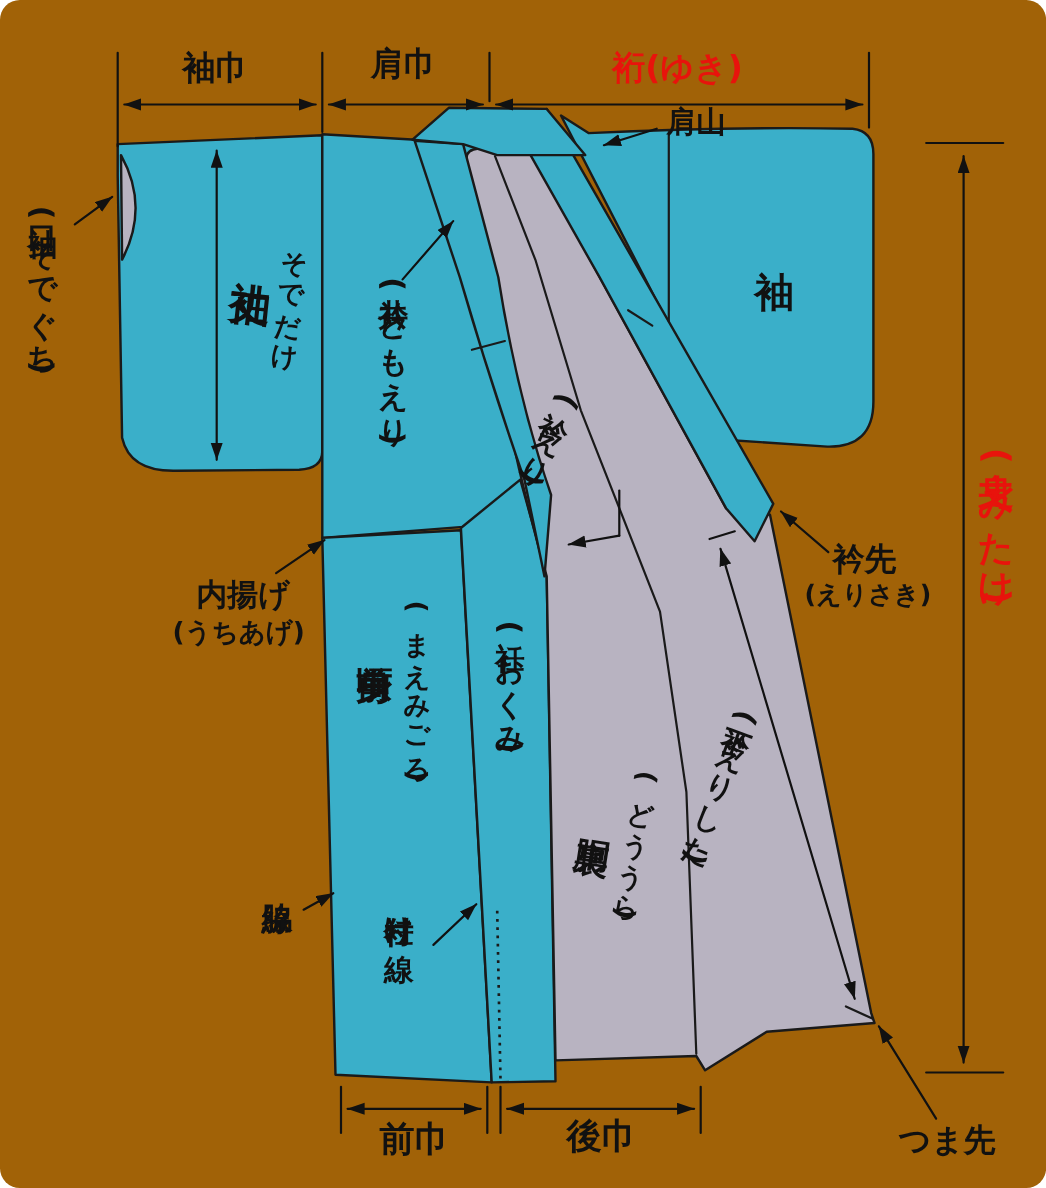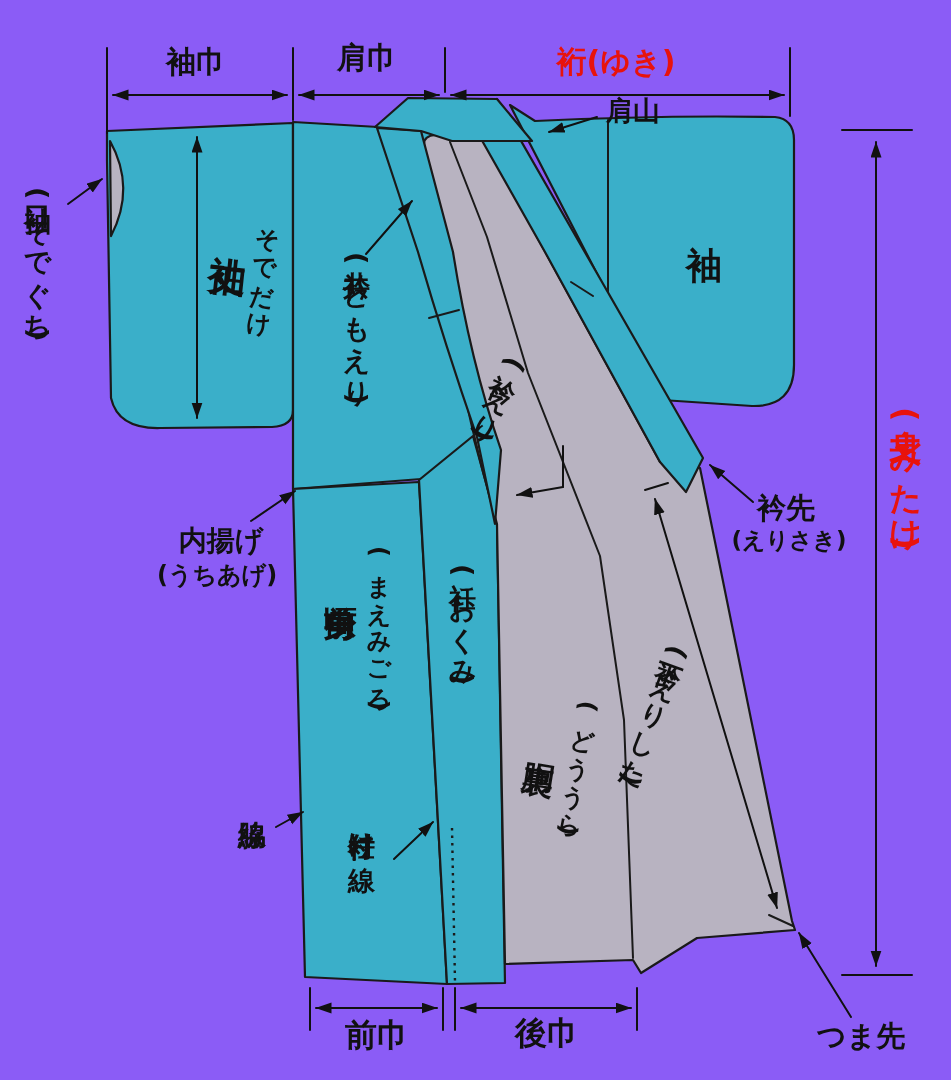--- a/index.html
+++ b/index.html
@@ -1,17 +1,17 @@
 <!DOCTYPE html>
 <html><head>
 <meta charset="utf-8">
 <style>
   html,body{margin:0;padding:0;background:#ffffff;}
-  .page{width:951px;height:1080px;position:relative;background:#8b5cf6;overflow:hidden;
-        font-family:"DejaVu Sans",sans-serif;}
+  .page{width:951px;height:1080px;position:relative;background:#a16207;overflow:hidden;
+        font-family:"DejaVu Sans",sans-serif;border-radius:18px;}
   svg{display:block;}
   
   .fabric{fill:#3AAFC9;stroke:#1a1a1a;stroke-width:2.2;stroke-linejoin:round;}
   .lining{fill:#B8B3C1;stroke:#1a1a1a;stroke-width:2.2;stroke-linejoin:round;}
   .seam{fill:none;stroke:#1a1a1a;stroke-width:2;stroke-linejoin:round;stroke-linecap:round;}
   .dotted{fill:none;stroke:#1a1a1a;stroke-width:2.4;stroke-dasharray:2.5 5;}
   
   .dim{fill:none;stroke:#111;stroke-width:2;stroke-linecap:round;}
   .ptr{fill:none;stroke:#111;stroke-width:2;stroke-linecap:round;}
   

